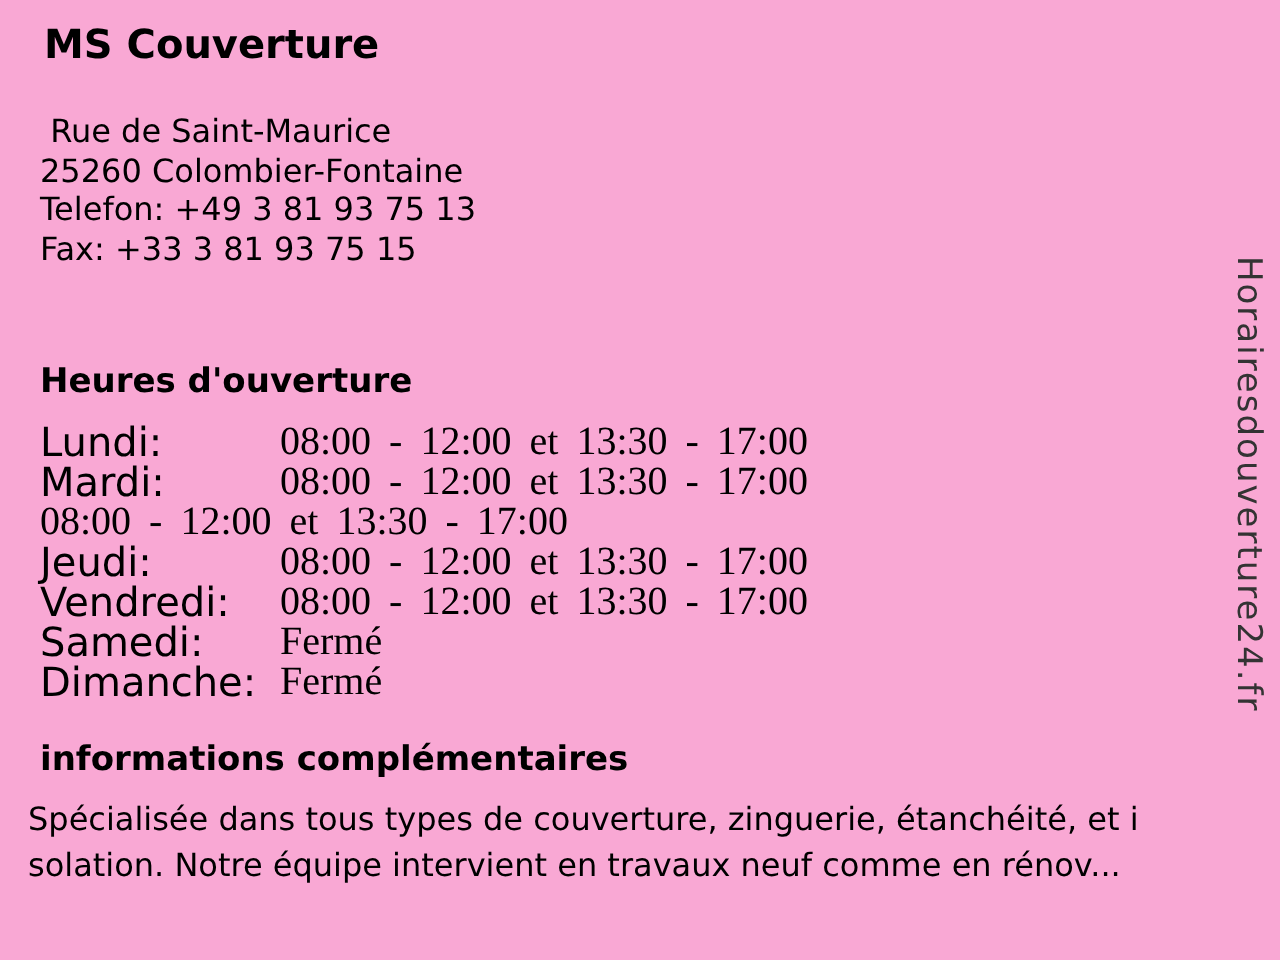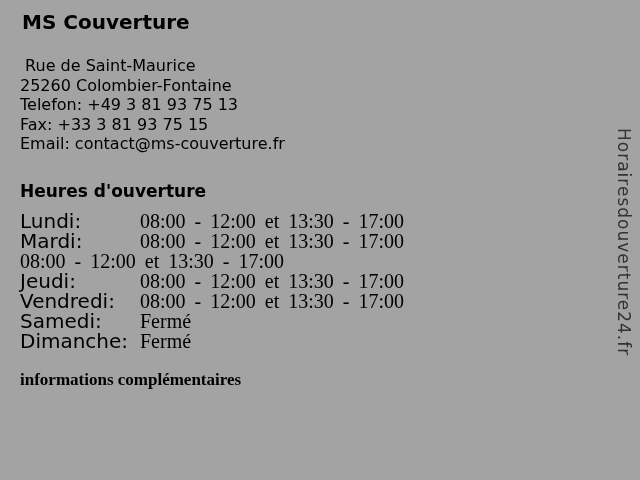--- a/index.html
+++ b/index.html
@@ -7,21 +7,21 @@
     padding: 0;
     background: #ffffff;
     font-family: "DejaVu Sans", "Liberation Sans", sans-serif;
     color: #000000;
   }
   .page {
     position: relative;
     width: 640px;
     height: 480px;
     overflow: hidden;
-    background: #a3a3a3;
+    background: #f9a8d4;
   }
   .business-title {
     position: absolute;
     left: 22px;
     top: 10px;
     font-size: 20px;
     font-weight: bold;
     margin: 0;
     white-space: pre;
   }
@@ -38,21 +38,21 @@
   .section-heading {
     position: absolute;
     left: 20px;
     font-size: 17px;
     font-weight: bold;
     margin: 0;
     white-space: pre;
     text-align: right;
   }
   .hours-heading { top: 181px; }
-  .info-heading  { top: 370px; font-family: Liberation Serif, serif; }
+  .info-heading  { top: 370px; }
   .hours-table {
     position: absolute;
     left: 20px;
     top: 211px;
     font-size: 20px;
     line-height: 20px;
   }
   .hours-row {
     display: flex;
   }
@@ -93,21 +93,20 @@
 
 <div class="page">
 
   <h1 class="business-title">MS Couverture</h1>
 
   <div class="contact-block">
     <div class="contact-line"> Rue de Saint-Maurice</div>
     <div class="contact-line">25260 Colombier-Fontaine</div>
     <div class="contact-line">Telefon: +49 3 81 93 75 13</div>
     <div class="contact-line">Fax: +33 3 81 93 75 15</div>
-    <div class="contact-line">Email: contact@ms-couverture.fr</div>
   </div>
 
   <h2 class="section-heading hours-heading">Heures d'ouverture</h2>
 
   <div class="hours-table">
     <div class="hours-row">
       <span class="hours-day">Lundi:</span>
       <span class="hours-time">08:00 - 12:00 et 13:30 - 17:00</span>
     </div>
     <div class="hours-row">
@@ -130,16 +129,20 @@
       <span class="hours-time">Fermé</span>
     </div>
     <div class="hours-row">
       <span class="hours-day">Dimanche:</span>
       <span class="hours-time">Fermé</span>
     </div>
   </div>
 
   <h2 class="section-heading info-heading">informations complémentaires</h2>
 
+  <div class="description-block">
+    <div class="description-line">Spécialisée dans tous types de couverture, zinguerie, étanchéité, et i</div>
+    <div class="description-line">solation. Notre équipe intervient en travaux neuf comme en rénov...</div>
+  </div>
 
   <div class="watermark">Horairesdouverture24.fr</div>
 
 </div>
 
 </body></html>

